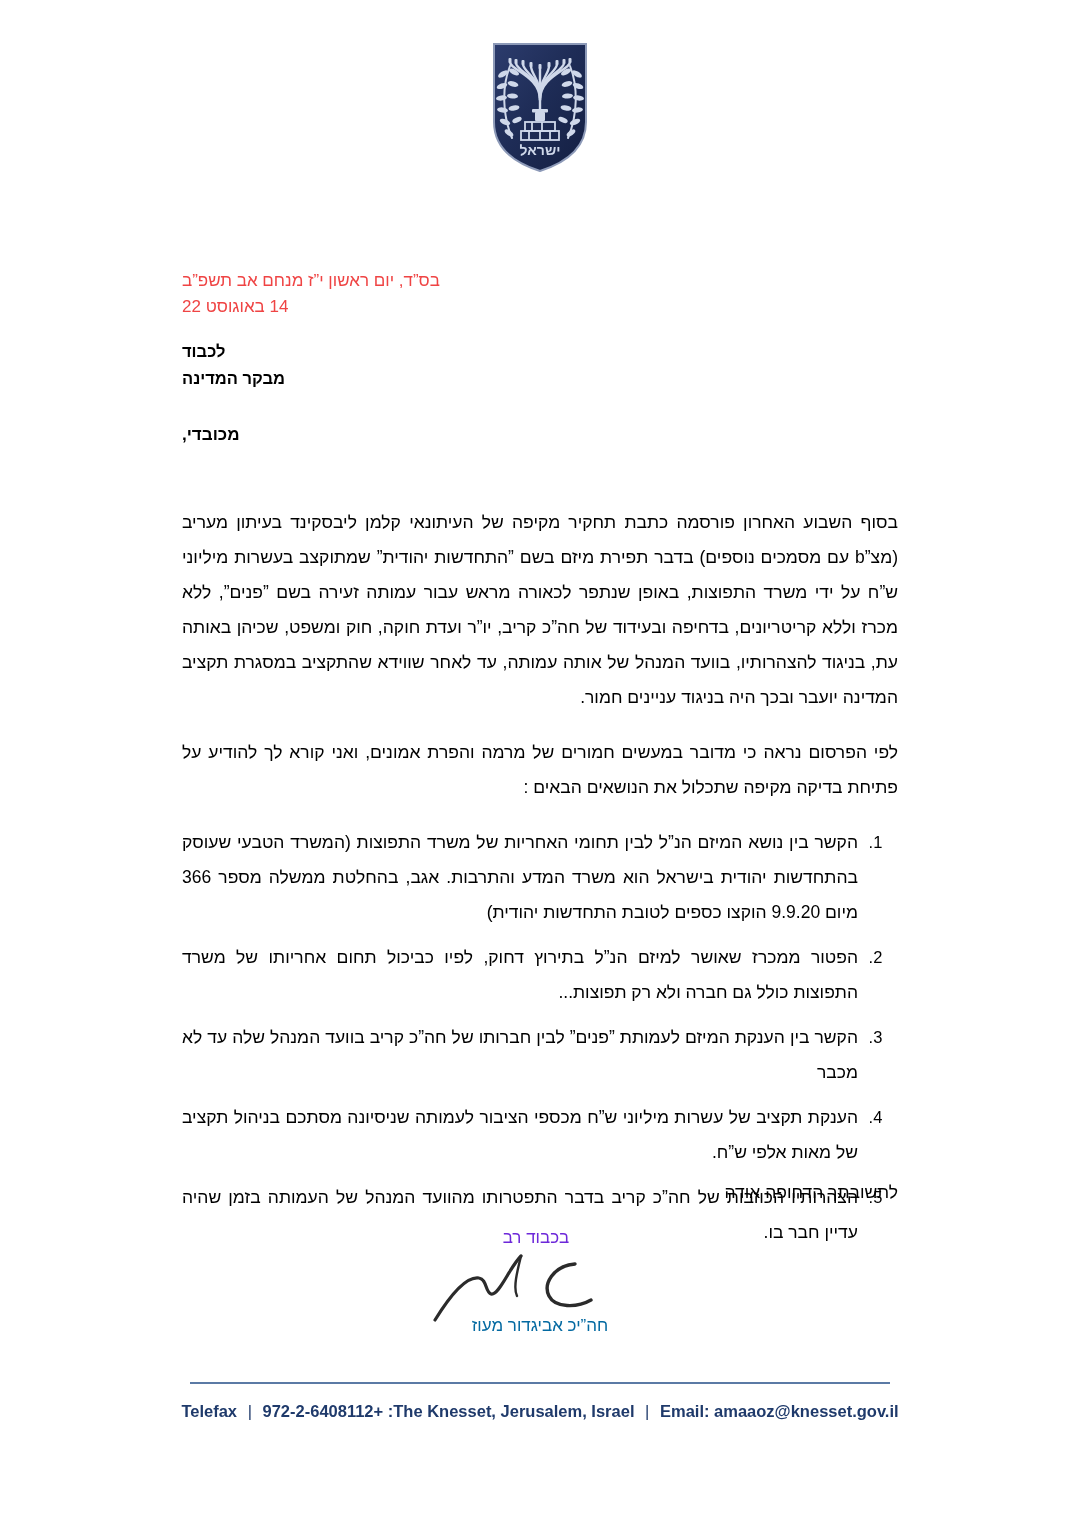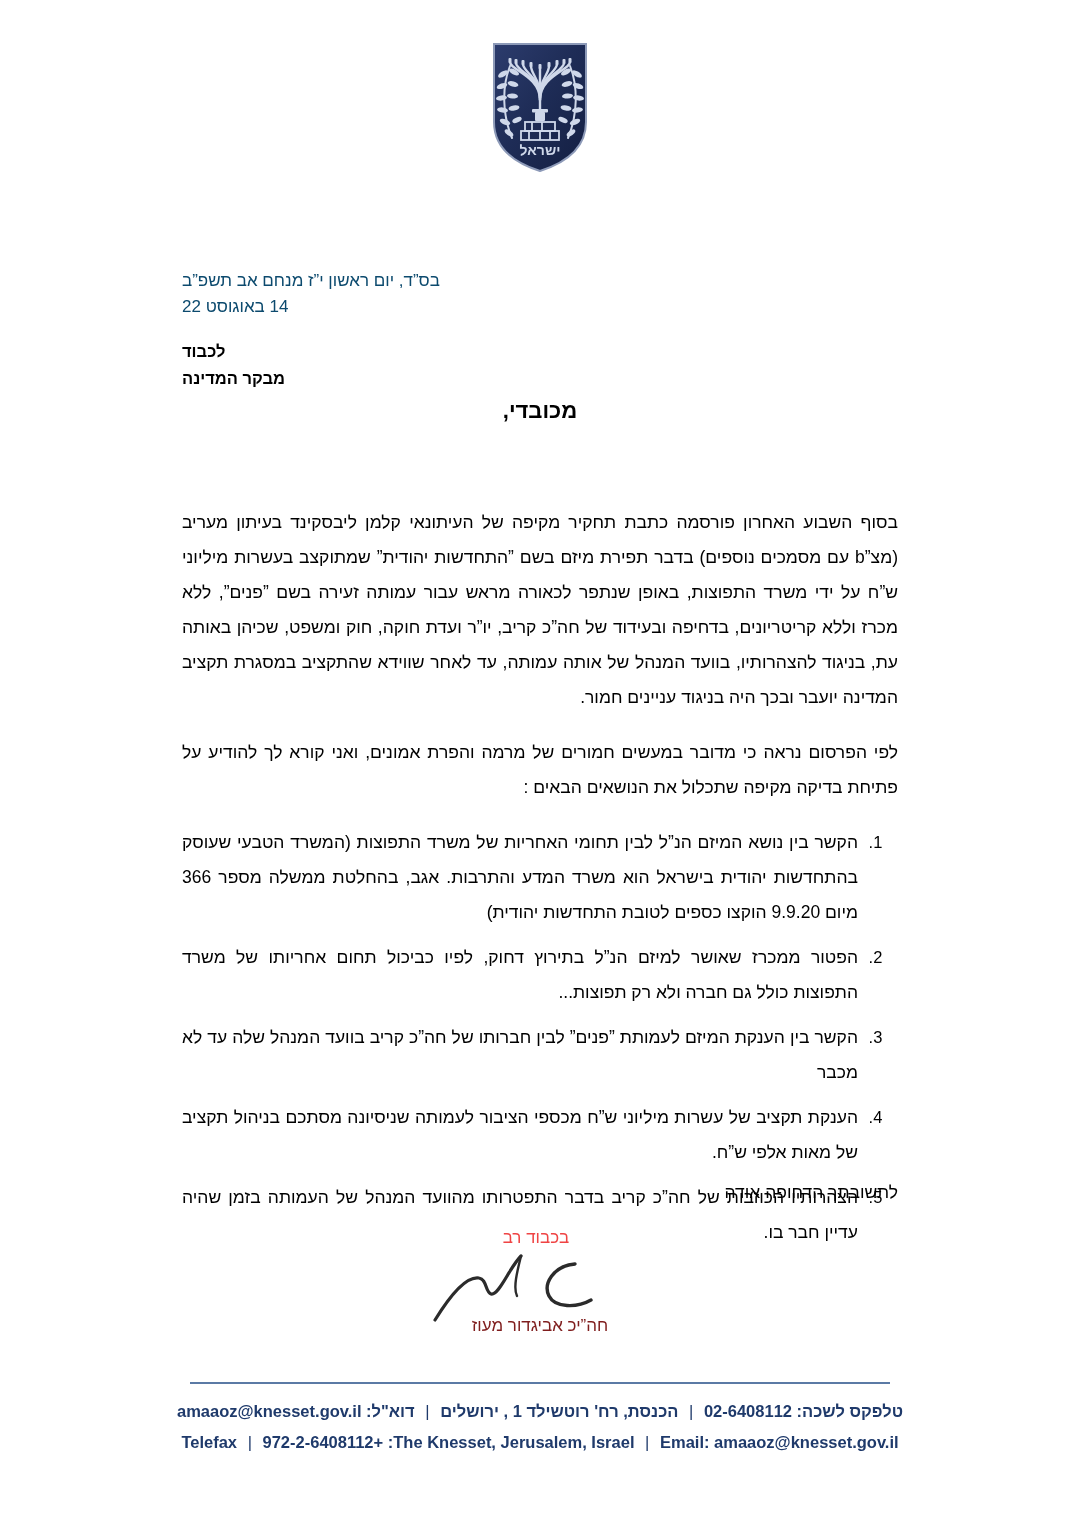--- a/index.html
+++ b/index.html
@@ -65,47 +65,47 @@
   
   .date-block {
     position: absolute;
     top: 268px;
     right: 120px;
     left: 120px;
     direction: rtl;
     text-align: left;
     font-size: 17px;
     line-height: 1.55;
-    color: #0c4a6e;
+    color: #ef4444;
   }
   .date-block .d2 {
     direction: rtl;
     unicode-bidi: isolate;
   }
 
   
   .recipient {
     position: absolute;
     top: 338px;
     right: 120px;
     left: 120px;
     direction: rtl;
     text-align: left;
     font-size: 16.5px;
     font-weight: bold;
     line-height: 1.62;
   }
   .salutation {
     position: absolute;
-    top: 398px;
-    right: 120px;
-    left: 120px;
-    direction: rtl;
-    text-align: center;
-    font-size: 22px;
+    top: 425px;
+    right: 120px;
+    left: 120px;
+    direction: rtl;
+    text-align: left;
+    font-size: 17px;
     font-weight: bold;
   }
 
   
   .subject {
     position: absolute;
     top: 470px;
     right: 120px;
     left: 120px;
     direction: rtl;
@@ -174,33 +174,33 @@
   .signature-block {
     position: absolute;
     top: 1228px;
     left: 0;
     right: 0;
     text-align: center;
     direction: rtl;
   }
   .sig-regards {
     font-size: 17px;
-    color: #ef4444;
+    color: #6d28d9;
     margin-bottom: 2px;
     margin-right: 8px;
   }
   .sig-mark {
     width: 230px;
     height: 78px;
     display: block;
     margin: -4px auto 0 auto;
   }
   .sig-name {
     font-size: 17px;
-    color: #7f1d1d;
+    color: #0369a1;
     margin-top: -8px;
   }
 
   
   .footer-rule {
     position: absolute;
     top: 1382px;
     left: 128px;
     right: 128px;
     height: 2px;
@@ -341,29 +341,20 @@
         <path d="M10 74 C26 48 42 30 54 32 C62 33 60 46 66 48 C74 50 84 22 96 10" stroke-width="3.2"></path>
         <path d="M96 10 C92 26 88 42 92 50" stroke-width="2.4"></path>
         <path d="M150 18 C128 20 118 38 124 50 C130 62 152 62 166 54" stroke-width="3.4"></path>
       </g>
     </svg>
     <div class="sig-name">חה”יכ אביגדור מעוז</div>
   </div>
 
   <div class="footer-rule"></div>
   <div class="footer">
-    <div class="line-he">
-      <span>טלפקס לשכה:</span>
-      <span>02-6408112</span>
-      <span class="sep">|</span>
-      <span>הכנסת, רח' רוטשילד 1 , ירושלים</span>
-      <span class="sep">|</span>
-      <span>דוא"ל:</span>
-      <span>amaaoz@knesset.gov.il</span>
-    </div>
     <div class="line-en">
       <span>Telefax</span>
       <span class="sep">|</span>
       <span>972-2-6408112+</span>
       <span>:The Knesset, Jerusalem, Israel</span>
       <span class="sep">|</span>
       <span>Email:</span>
       <span>amaaoz@knesset.gov.il</span>
     </div>
   </div>

